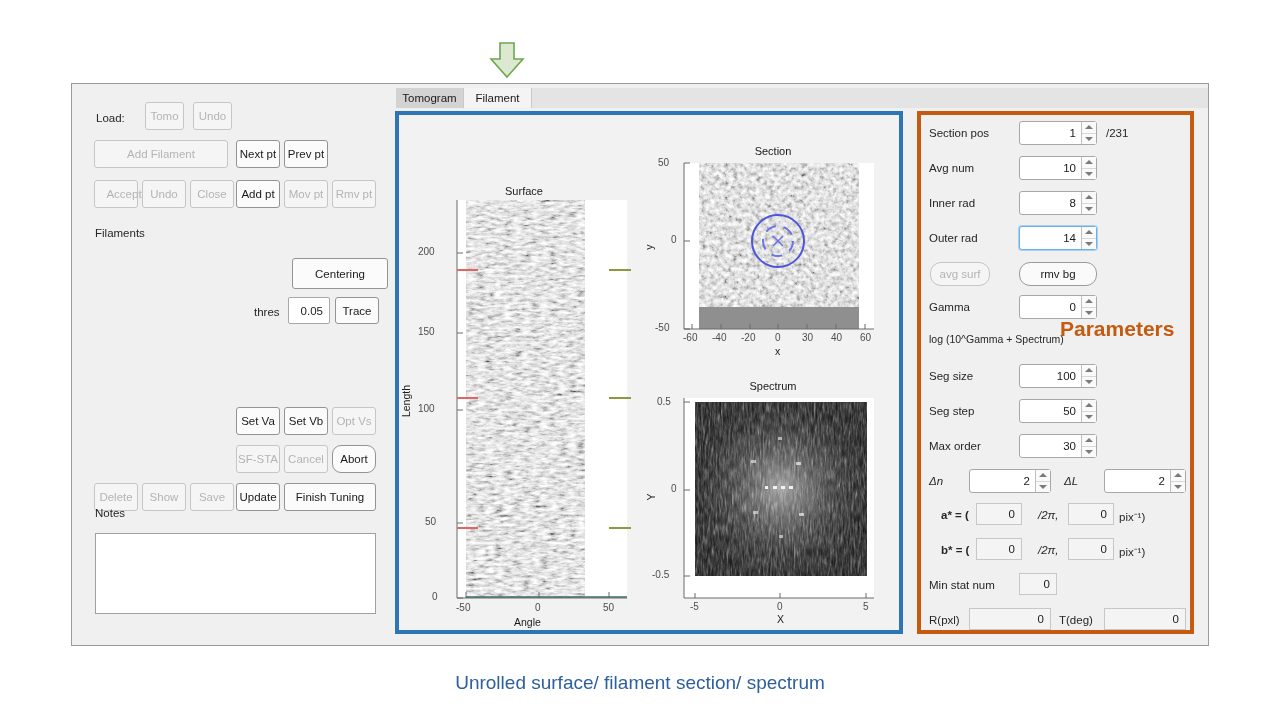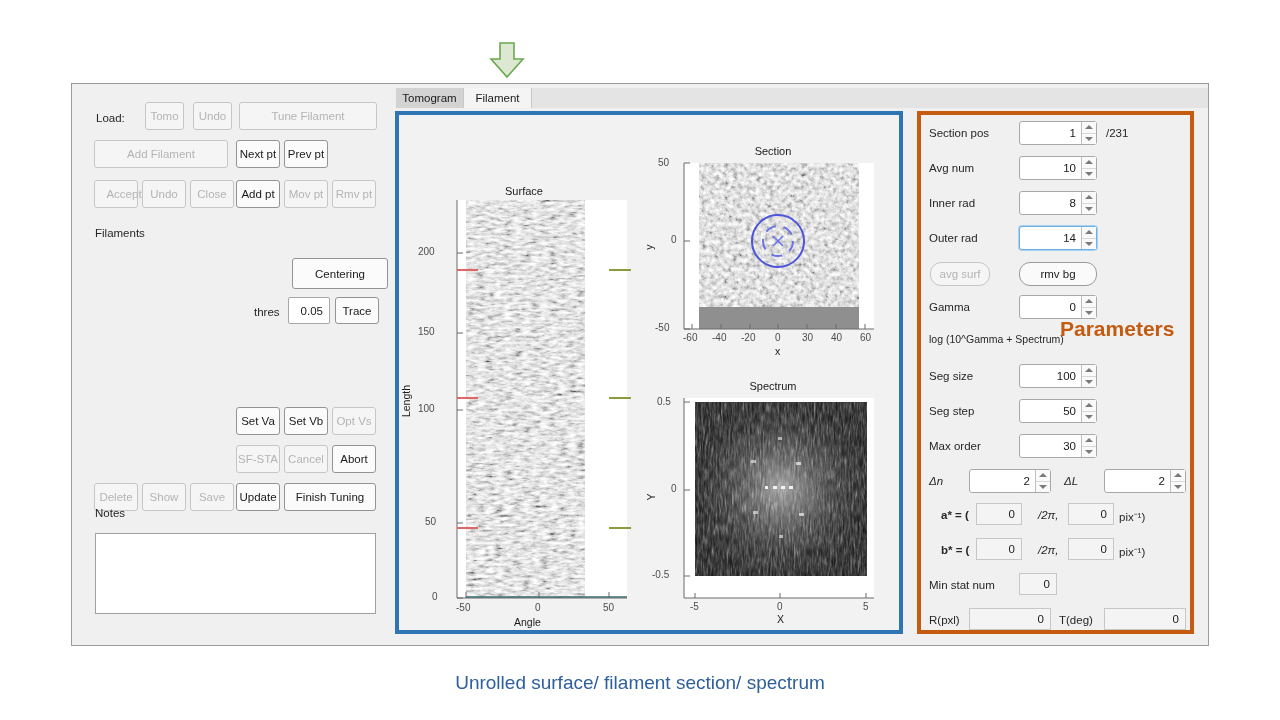--- a/index.html
+++ b/index.html
@@ -173,21 +173,20 @@
   </div>
 
   <div class="app-window">
 
     <div class="left-panel">
 
       <div class="lbl" style="position:absolute;left:24px;top:28px;">Load:</div>
 
       <div class="btn" style="left:73px;top:18px;width:39px;height:28px;">Tomo</div>
       <div class="btn" style="left:121px;top:18px;width:39px;height:28px;">Undo</div>
-      <div class="btn" style="left:167px;top:18px;width:138px;height:28px;">Tune Filament</div>
 
       <div class="btn" style="left:22px;top:56px;width:134px;height:28px;">Add Filament</div>
       <div class="btn enabled" style="left:164px;top:56px;width:44px;height:28px;">Next pt</div>
       <div class="btn enabled" style="left:212px;top:56px;width:44px;height:28px;">Prev pt</div>
 
       <div class="btn" style="left:22px;top:96px;width:44px;height:28px;padding-left:16px;">Accept</div>
       <div class="btn" style="left:70px;top:96px;width:44px;height:28px;">Undo</div>
       <div class="btn" style="left:118px;top:96px;width:44px;height:28px;">Close</div>
       <div class="btn enabled" style="left:164px;top:96px;width:44px;height:28px;">Add pt</div>
       <div class="btn" style="left:212px;top:96px;width:44px;height:28px;">Mov pt</div>
@@ -201,21 +200,21 @@
       <div class="lbl" style="position:absolute;left:182px;top:222px;">thres</div>
       <div class="txtbox" style="left:216px;top:213px;width:42px;height:27px;">0.05</div>
       <div class="btn enabled" style="left:263px;top:213px;width:44px;height:27px;">Trace</div>
 
       <div class="btn enabled" style="left:164px;top:323px;width:44px;height:28px;">Set Va</div>
       <div class="btn enabled" style="left:212px;top:323px;width:44px;height:28px;">Set Vb</div>
       <div class="btn" style="left:260px;top:323px;width:44px;height:28px;">Opt Vs</div>
 
       <div class="btn" style="left:164px;top:361px;width:44px;height:28px;">SF-STA</div>
       <div class="btn" style="left:212px;top:361px;width:44px;height:28px;">Cancel</div>
-      <div class="btn enabled" style="left:260px;top:361px;width:44px;height:28px;">Abort</div>
+      <div class="btn enabled" style="left:260px;top:361px;width:44px;height:28px;border-radius:9px;">Abort</div>
 
       <div class="btn" style="left:22px;top:399px;width:44px;height:28px;">Delete</div>
       <div class="btn" style="left:70px;top:399px;width:44px;height:28px;">Show</div>
       <div class="btn" style="left:118px;top:399px;width:44px;height:28px;">Save</div>
       <div class="btn enabled" style="left:164px;top:399px;width:44px;height:28px;">Update</div>
       <div class="btn enabled" style="left:212px;top:399px;width:92px;height:28px;">Finish Tuning</div>
 
       <div class="lbl" style="position:absolute;left:23px;top:423px;">Notes</div>
       <div class="notesbox" style="left:23px;top:449px;width:281px;height:81px;"></div>
     </div>

